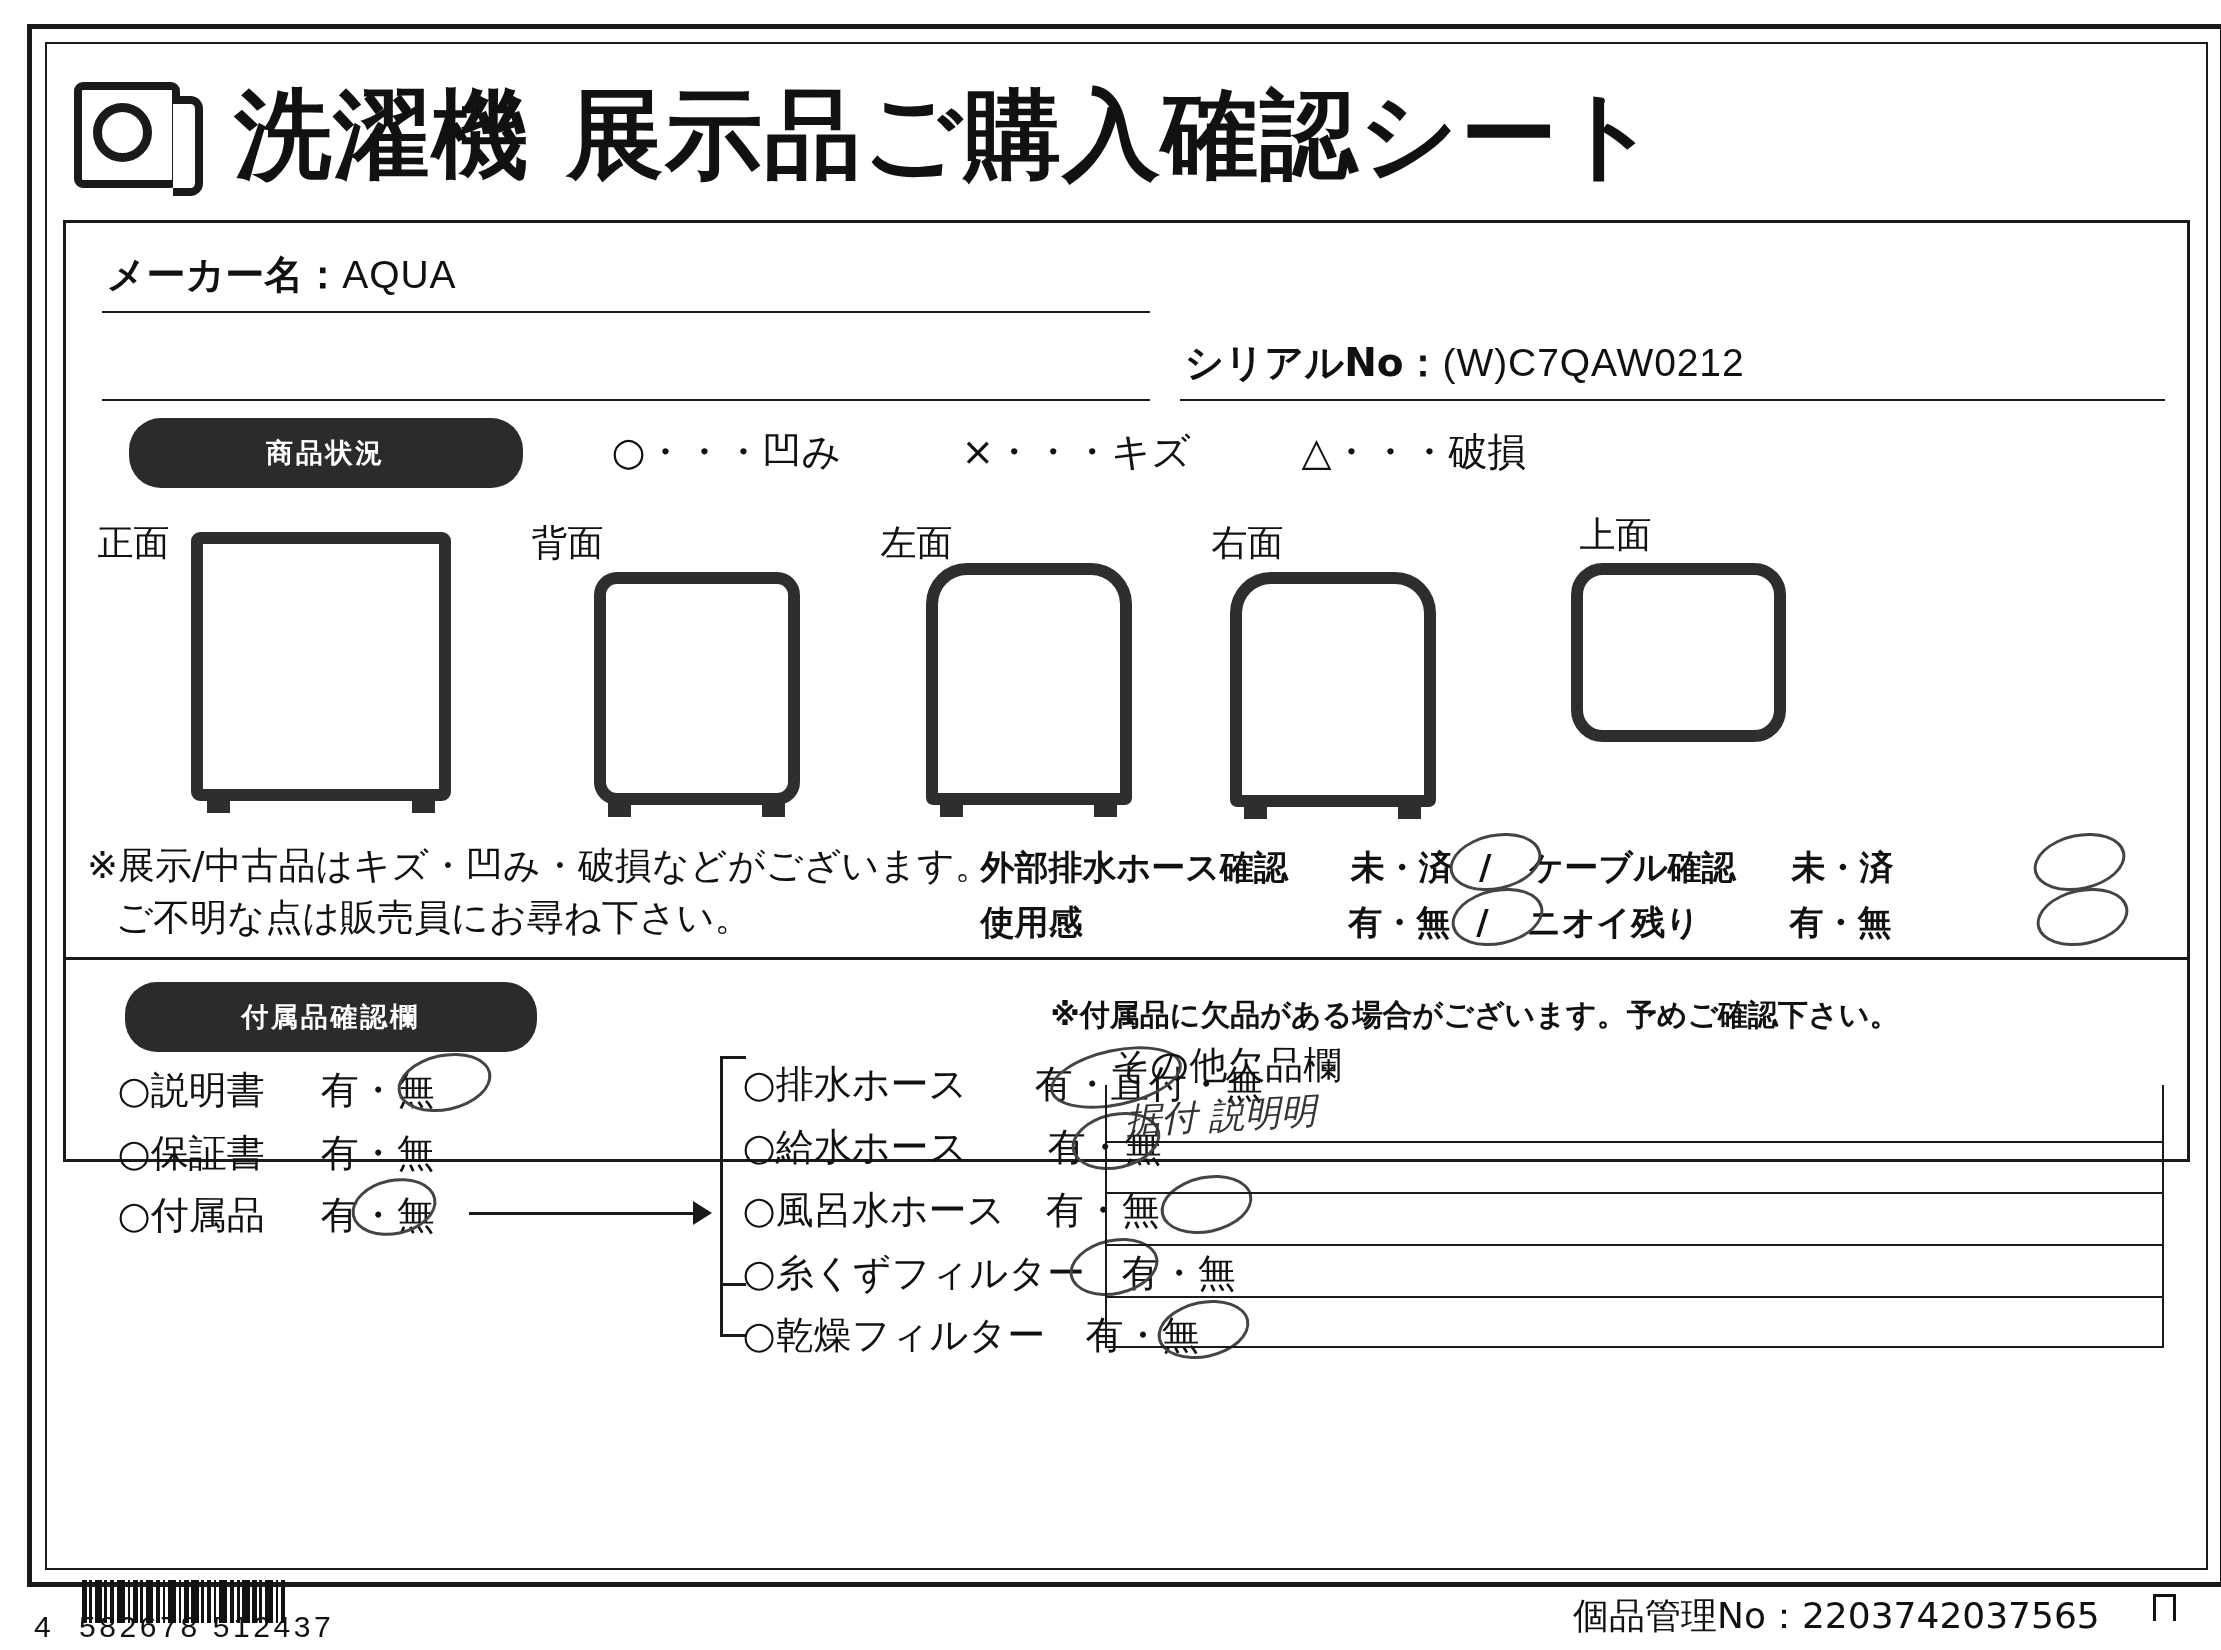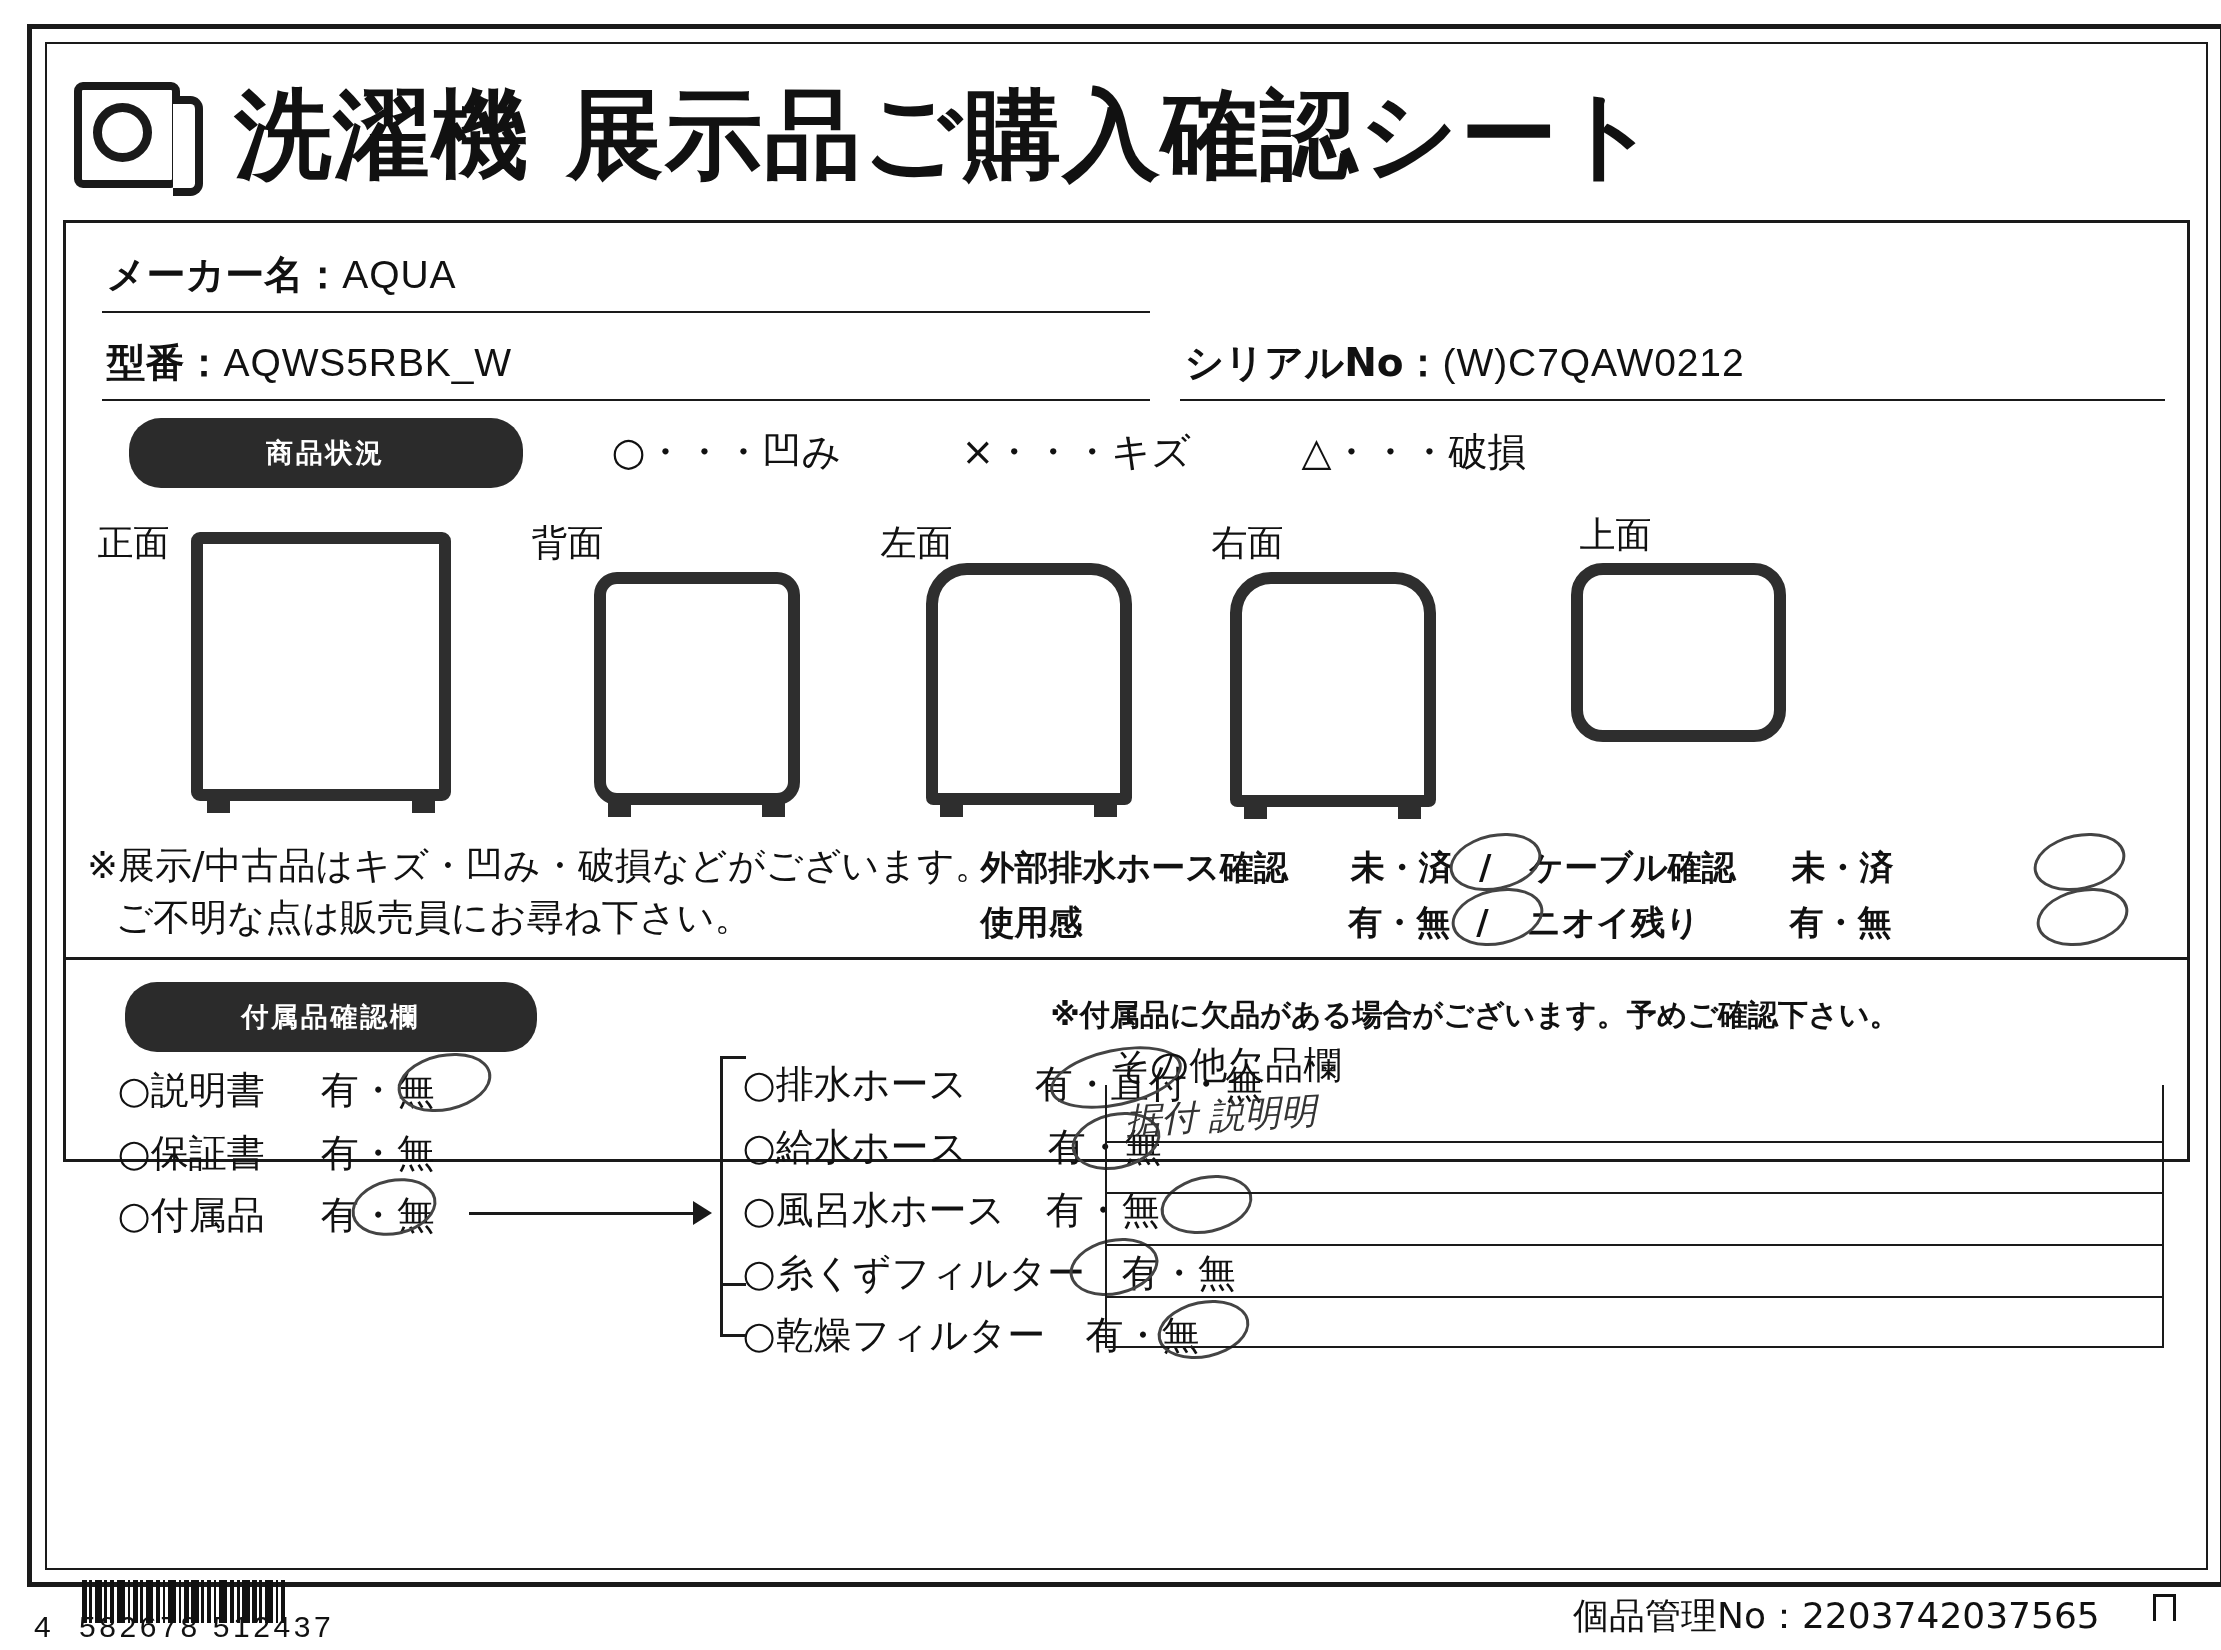--- a/index.html
+++ b/index.html
@@ -304,23 +304,20 @@
       <div class="doc-title">洗濯機 展示品ご購入確認シート</div>
     </div>
 
     <div class="main-box">
 
       <div class="field-line" style="left:41px; top:25px;">
         <span class="field-label">メーカー名：</span><span class="field-value">AQUA</span>
       </div>
       <div class="ruled" style="left:36px; top:88px; width:1048px;"></div>
 
-      <div class="field-line" style="left:41px; top:113px;">
-        <span class="field-label">型番：</span><span class="field-value">AQWS5RBK_W</span>
-      </div>
       <div class="ruled" style="left:36px; top:176px; width:1048px;"></div>
 
       <div class="field-line" style="left:1119px; top:113px;">
         <span class="field-label">シリアルNo：</span><span class="field-value">(W)C7QAW0212</span>
       </div>
       <div class="ruled" style="left:1114px; top:176px; width:985px;"></div>
 
       <div class="pill" style="left:63px; top:195px; width:394px; height:70px;">商品状況</div>
 
       <div class="legend" style="left:546px; top:202px;">

